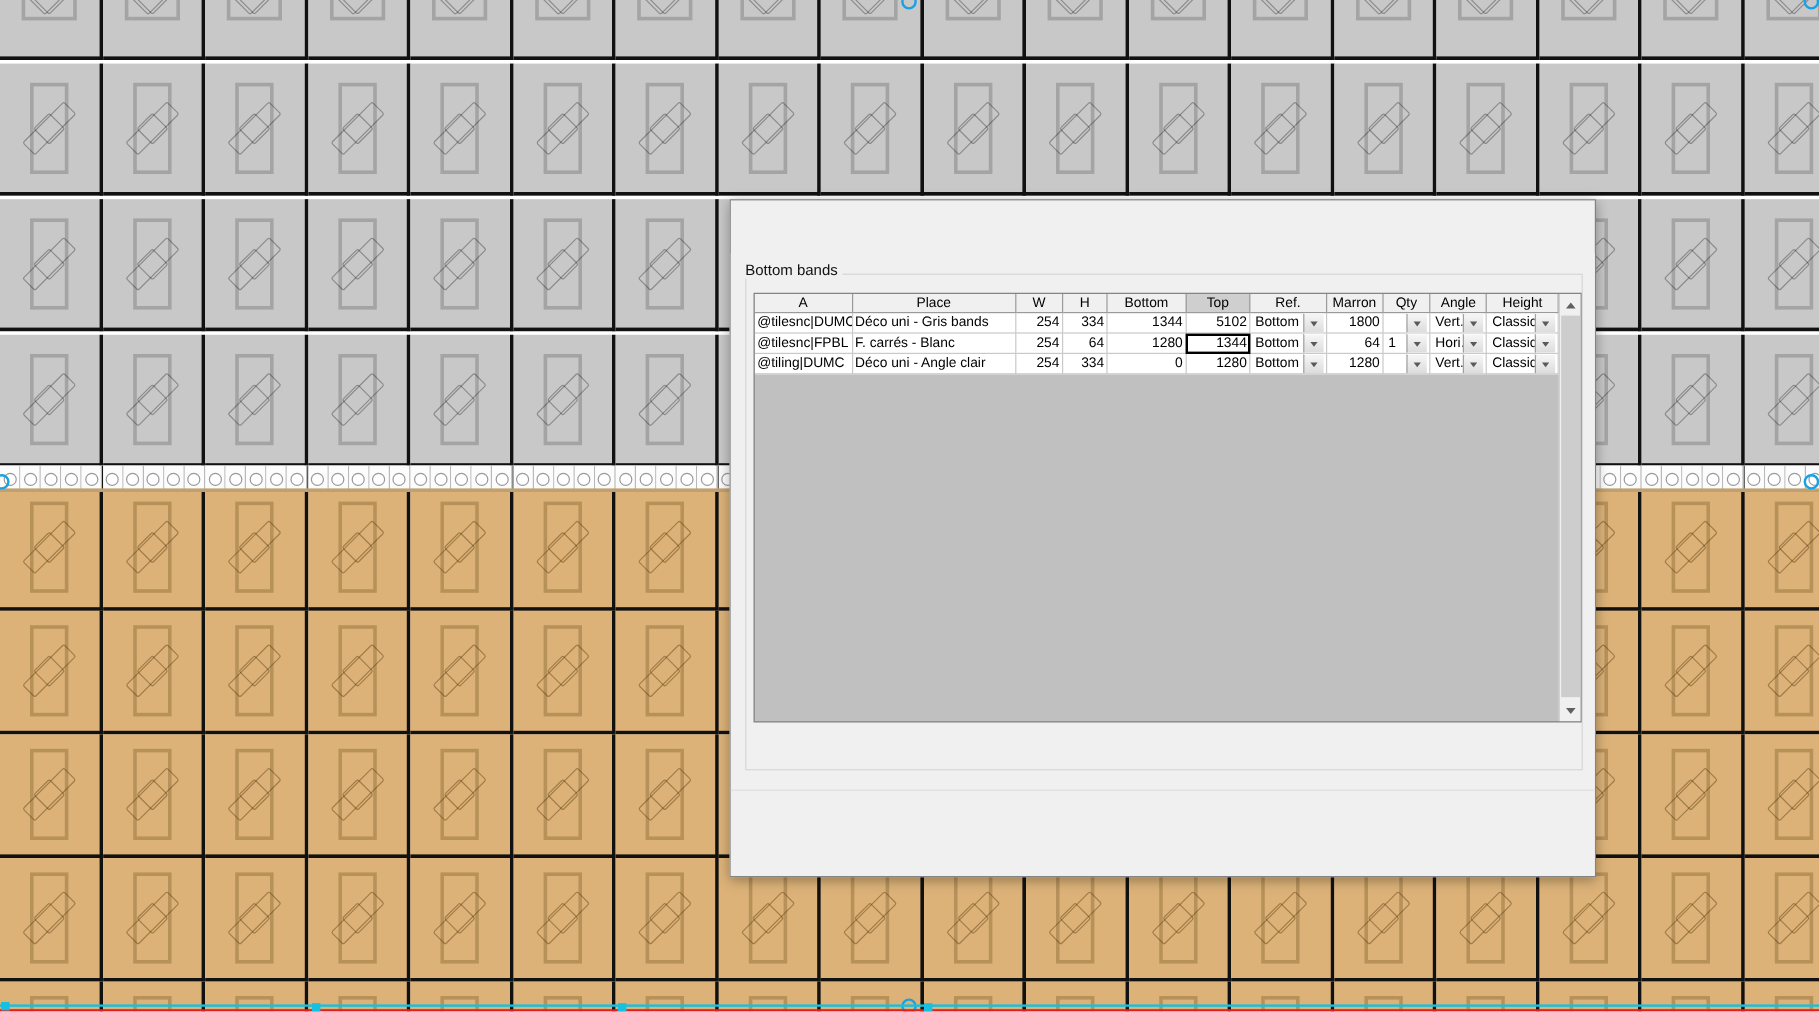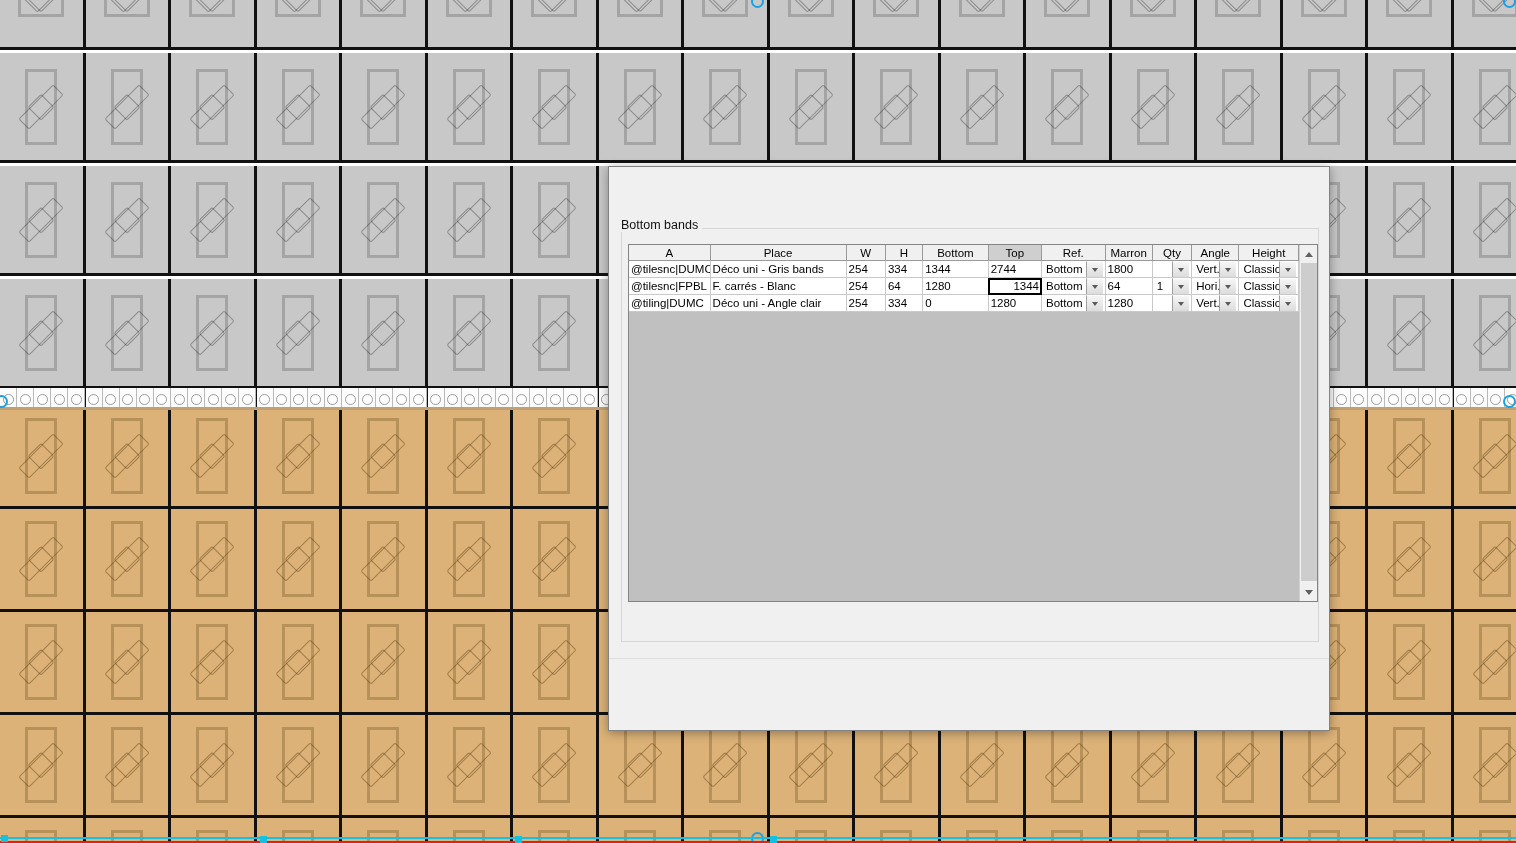--- a/index.html
+++ b/index.html
@@ -226,21 +226,21 @@
     border-right: 1px solid #c9c9c9;
     border-bottom: 1px solid #c9c9c9;
     padding: 0 2px;
     font-size: 11.5px;
     line-height: 15px;
     white-space: nowrap;
     overflow: hidden;
     background: #ffffff;
   }
   td.yel { background: #fdfbcf; }
-  td.num { text-align: left; padding-right: 3px; }
+  td.num { text-align: right; padding-right: 3px; }
   td.lft { text-align: left; }
   td.selcell {
     outline: 2px solid #000;
     outline-offset: -2px;
     background: #ffffff;
     text-align: right;
   }
   td.combo {
     padding: 0;
     background: #ffffff;
@@ -1642,21 +1642,21 @@
         <th style="width:58px">Height</th>
       </tr>
     </thead>
     <tbody>
       <tr>
         <td class="lft">@tilesnc|DUMC</td>
         <td class="yel lft">Déco uni - Gris bands</td>
         <td class="yel num">254</td>
         <td class="yel num">334</td>
         <td class="num">1344</td>
-        <td class="num">2744</td>
+        <td class="num">5102</td>
         <td class="combo">
           <div class="combo-inner">
             <span class="combo-txt">Bottom</span>
             <span class="combo-arrow">
                 <i></i>
               </span>
           </div>
         </td>
         <td class="num">1800</td>
         <td class="combo">

